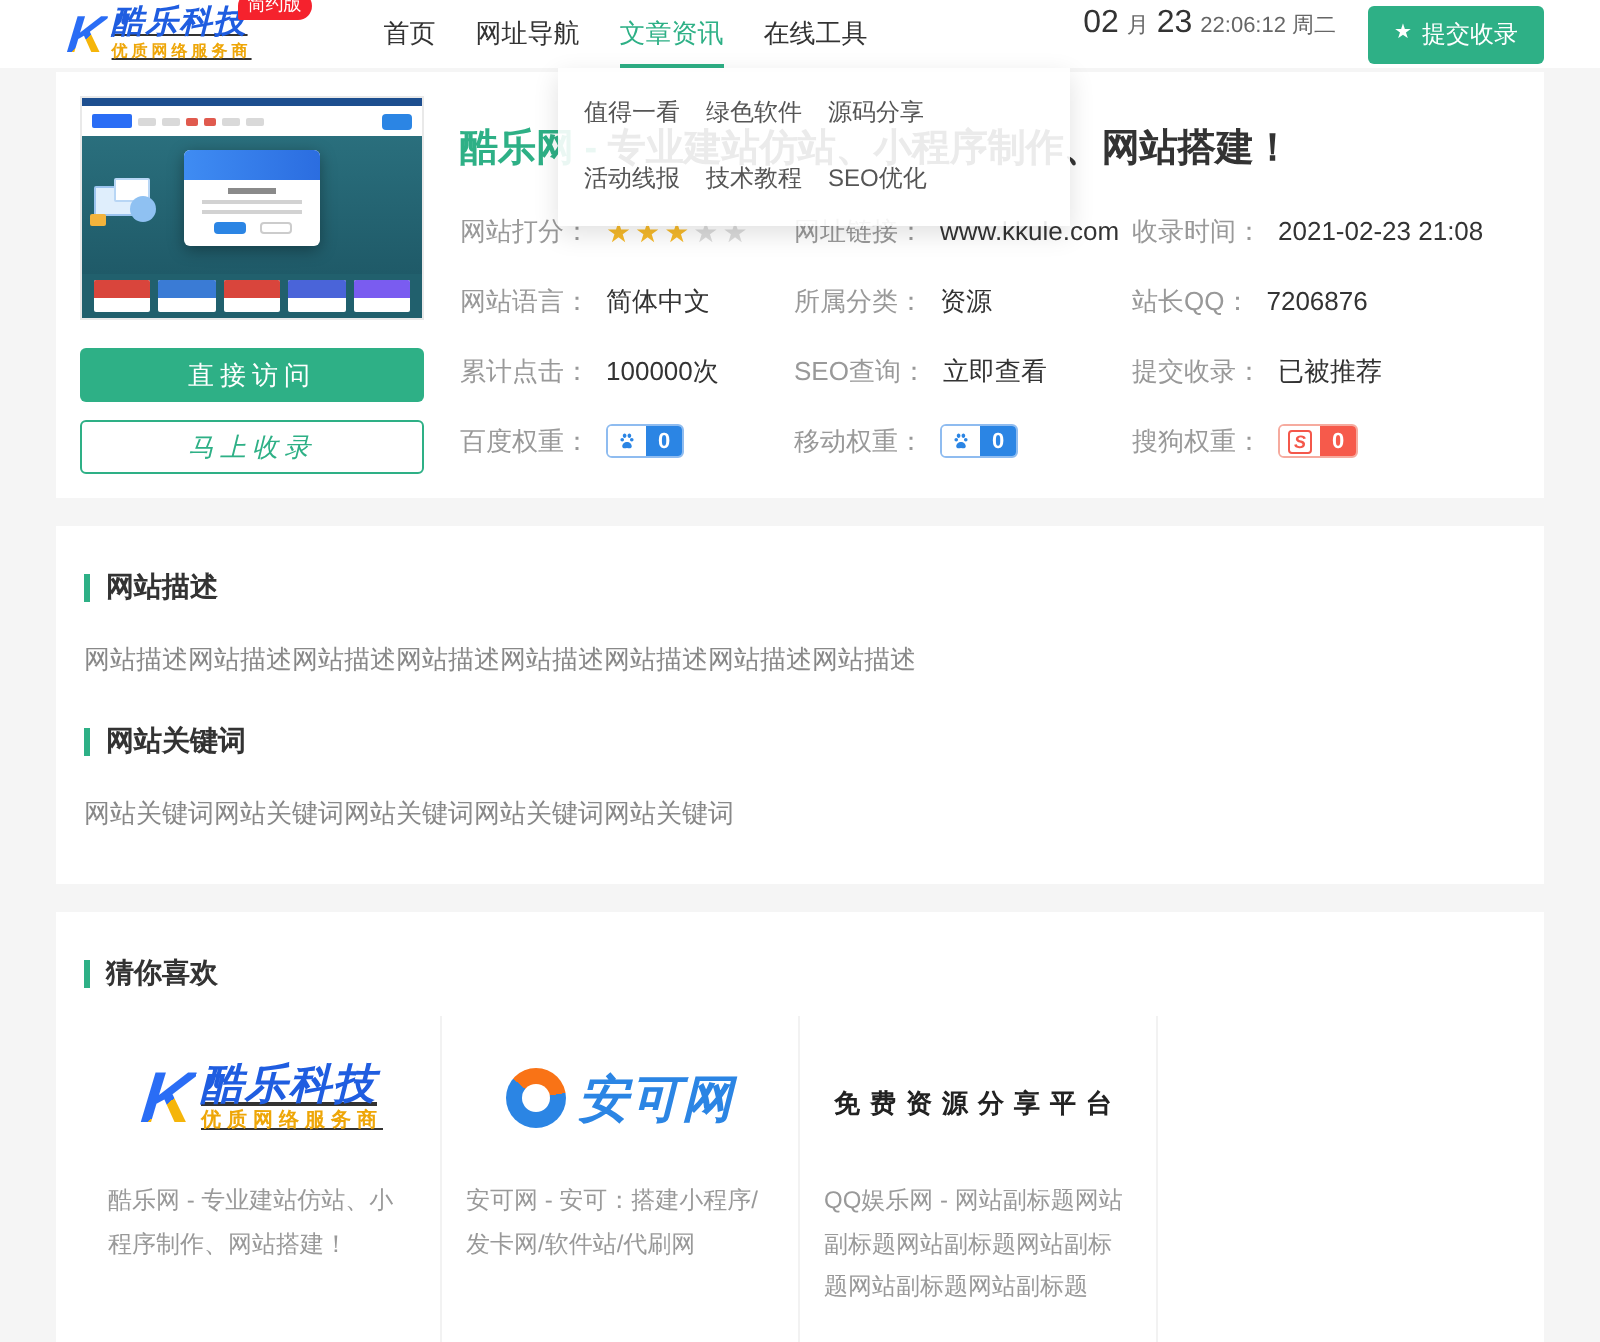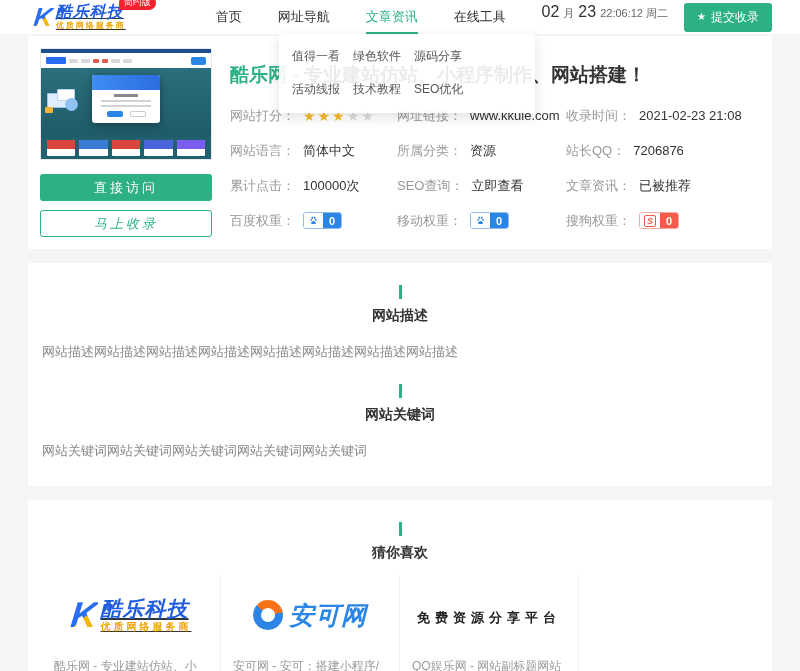--- a/index.html
+++ b/index.html
@@ -29,21 +29,21 @@
   .logo .brand-k{font-size:26px;margin-right:3px;}
   .brand-col{display:flex;flex-direction:column;text-decoration:underline;}
   .brand-name{font-weight:900;font-style:italic;color:var(--logo-blue);letter-spacing:1px;line-height:1;}
   .brand-sub{font-weight:bold;color:var(--gold);line-height:1;}
   .logo .brand-name{font-size:16px;}
   .logo .brand-sub{font-size:8px;letter-spacing:2px;margin-top:2px;}
   .logo-badge{
     position:absolute;top:-8px;right:-30px;background:var(--red);color:#fff;
     font-size:9px;padding:1px 5px;border-radius:7px 7px 7px 1px;font-style:normal;line-height:1.3;
   }
-  nav{display:flex;margin-left:90px;gap:36px;font-size:13px;}
+  nav{display:flex;margin-left:66px;gap:20px;font-size:13px;}
   .nav-item{height:34px;line-height:34px;color:#333;cursor:pointer;}
   .nav-item.active{color:var(--green);border-bottom:2px solid var(--green);}
   .header-right{margin-left:auto;display:flex;align-items:flex-start;gap:16px;}
   .date{display:flex;align-items:baseline;gap:4px;color:#666;font-size:11px;}
   .d-num{font-size:16px;color:#333;font-weight:500;}
   .submit-btn{
     background:var(--green);color:#fff;border:none;border-radius:3px;
     font-size:12px;padding:6px 13px;display:inline-flex;align-items:center;gap:5px;cursor:pointer;
   }
   .submit-btn .star{font-size:10px;line-height:1;}
@@ -108,21 +108,21 @@
   .stars .on{color:#f7ba2a;}
   .stars .off{color:#dcdcdc;}
   .wbadge{display:inline-flex;margin-left:8px;height:17px;border:1px solid #8fbcf0;border-radius:3px;overflow:hidden;align-items:stretch;font-size:11px;}
   .wb-l{background:#fff;display:flex;align-items:center;padding:0 4px;}
   .wb-r{background:var(--blue);color:#fff;display:flex;align-items:center;padding:0 6px;font-weight:bold;}
   .wbadge.red{border-color:#f6ab9f;}
   .wbadge.red .wb-r{background:#f65a4b;}
   .s-glyph{color:#f4574a;font-weight:900;font-size:9px;font-style:italic;border:1px solid #f4574a;border-radius:2px;line-height:10px;padding:0 2px;}
   
   .text-panel{margin-top:14px;padding:8px 14px 20px;}
-  .sec-title{display:flex;align-items:center;gap:8px;font-size:14px;font-weight:bold;color:#333;margin-top:14px;flex-direction:column;}
+  .sec-title{display:flex;align-items:center;gap:8px;font-size:14px;font-weight:bold;color:#333;margin-top:14px;}
   .sec-bar{width:3px;height:14px;background:var(--green);flex:none;}
   .sec-text{font-size:13px;color:#888;margin:17px 0 6px;line-height:1.5;}
   .kw-title{margin-top:22px;}
   
   .like-panel{margin-top:14px;padding:8px 14px 12px;}
   .like-grid{display:grid;grid-template-columns:repeat(4,1fr);margin-top:12px;}
   .like-cell{border-right:1px solid #f2f2f2;padding:8px 12px 16px;min-height:118px;cursor:pointer;}
   .like-cell.empty{cursor:default;}
   .like-cell:last-child{border-right:none;}
   .like-logo{height:66px;display:flex;align-items:center;justify-content:center;margin-bottom:8px;}
@@ -268,21 +268,21 @@
 
         <div class="f-cell">
           <span class="f-label">累计点击：</span>
           <span class="f-value">100000次</span>
         </div>
         <div class="f-cell">
           <span class="f-label">SEO查询：</span>
           <span class="f-value f-link">立即查看</span>
         </div>
         <div class="f-cell">
-          <span class="f-label">文章资讯：</span>
+          <span class="f-label">提交收录：</span>
           <span class="f-value">已被推荐</span>
         </div>
 
         <div class="f-cell">
           <span class="f-label">百度权重：</span>
           <span class="wbadge">
             <span class="wb-l">
                 <svg width="11" height="11" viewBox="0 0 24 24">
                   <path fill="#2b85e4" d="M12 13c-2.9 0-5.2 2.3-5.2 4.6 0 1.4 1.1 2.4 2.5 2.4.9 0 1.8-.4 2.7-.4s1.8.4 2.7.4c1.4 0 2.5-1 2.5-2.4 0-2.3-2.3-4.6-5.2-4.6zM6.8 8.6a2 2 0 1 0 0 4 2 2 0 0 0 0-4zm10.4 0a2 2 0 1 0 0 4 2 2 0 0 0 0-4zM9.4 3.8c-1.1 0-2 1.1-2 2.4s.9 2.4 2 2.4 2-1.1 2-2.4-.9-2.4-2-2.4zm5.2 0c-1.1 0-2 1.1-2 2.4s.9 2.4 2 2.4 2-1.1 2-2.4-.9-2.4-2-2.4z"></path>
                 </svg>

